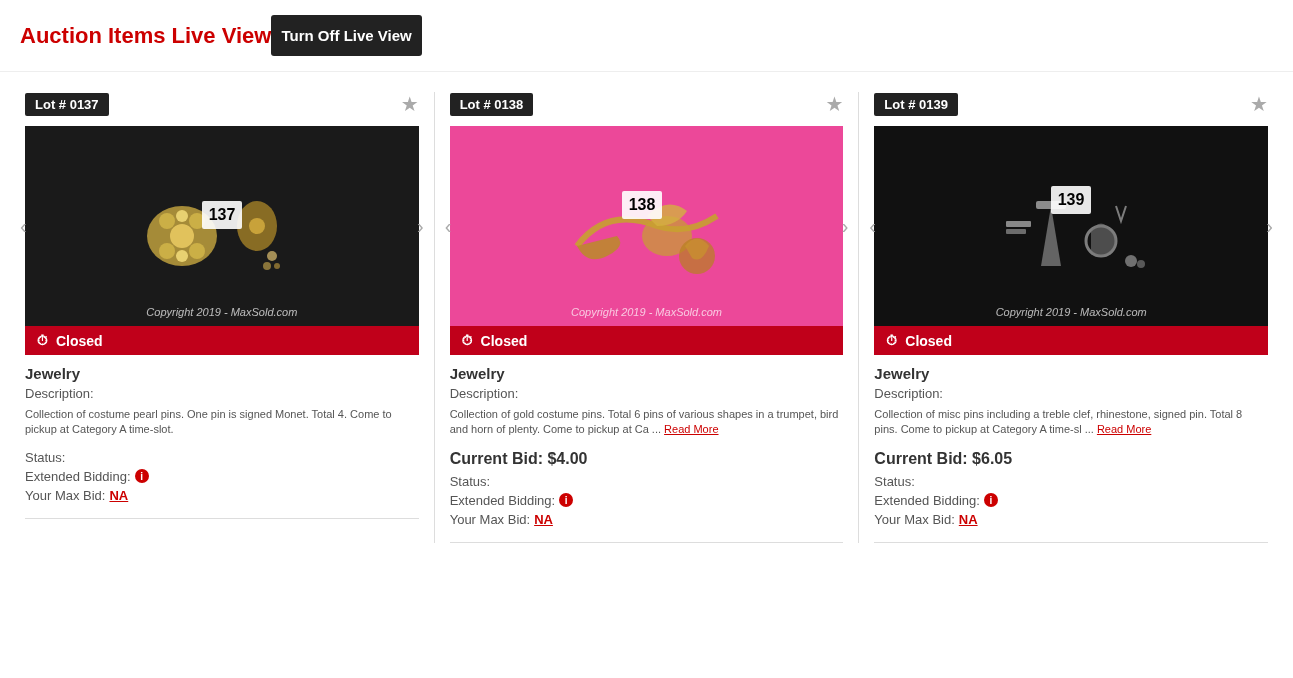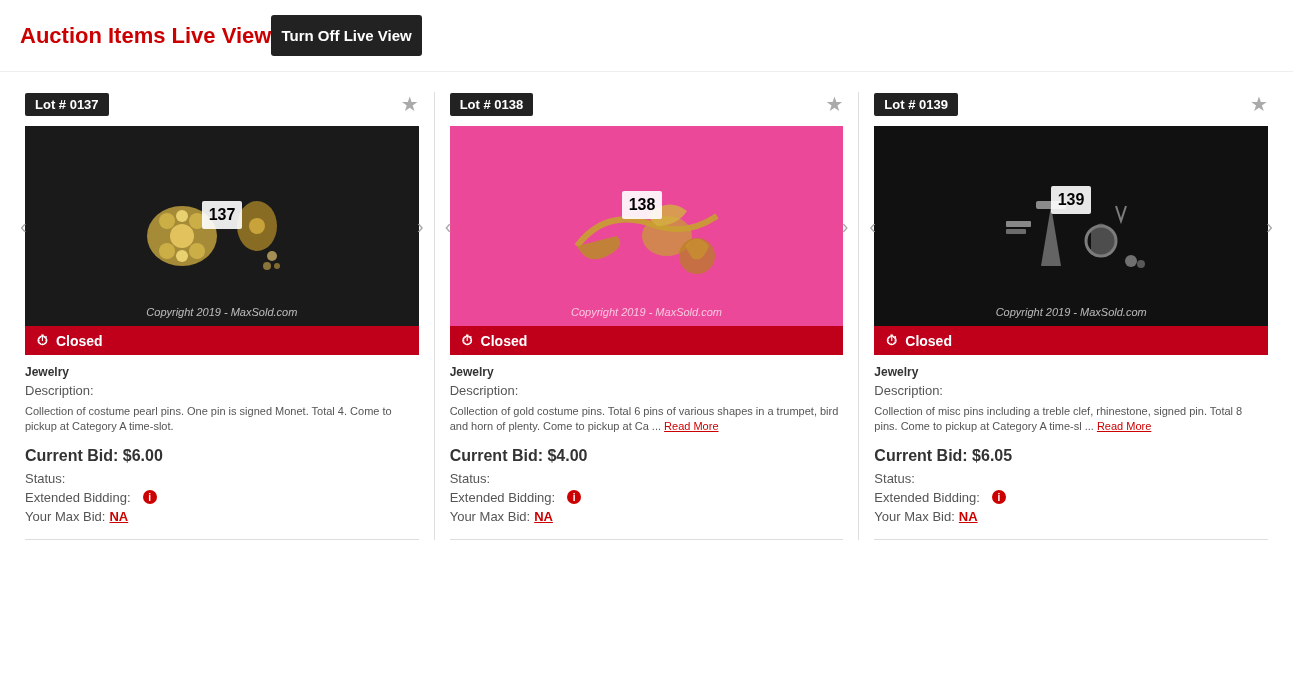--- a/index.html
+++ b/index.html
@@ -117,21 +117,21 @@
       font-weight: bold;
       font-size: 14px;
       margin-bottom: 10px;
     }
 
     .clock-icon {
       font-size: 14px;
     }
 
     .item-title {
-      font-size: 12px;
+      font-size: 15px;
       font-weight: bold;
       margin-bottom: 4px;
       margin-top: 8px;
     }
 
     .description-label {
       color: #555;
       font-size: 13px;
       margin-bottom: 6px;
     }
@@ -159,21 +159,21 @@
       font-size: 13px;
       color: #555;
       margin-bottom: 4px;
     }
 
     .extended-row {
       font-size: 13px;
       color: #555;
       display: flex;
       align-items: center;
-      gap: 12px;
+      gap: 4px;
       margin-bottom: 4px;
     }
 
     .info-badge {
       background: #cc0000;
       color: #fff;
       border-radius: 50%;
       width: 14px;
       height: 14px;
       font-size: 10px;
@@ -262,23 +262,20 @@
       <div class="status-bar">
         <span class="clock-icon">⏱</span>
         <span>Closed</span>
       </div>
       <div class="item-title">Jewelry</div>
       <div class="description-label">Description:</div>
       <div class="description-text">
         Collection of costume pearl pins. One pin is signed Monet. Total 4. Come to pickup at Category A time-slot.
         
       </div>
-      <div class="current-bid">
-        Current Bid: $6.00
-      </div>
       <div class="status-row">Status:</div>
       <div class="extended-row">
         <span>Extended Bidding:</span>
         <span class="info-badge">i</span>
       </div>
       <div class="max-bid-row">
         <span>Your Max Bid:</span>
         <span class="na-text">NA</span>
       </div>
       <div class="divider"></div>

